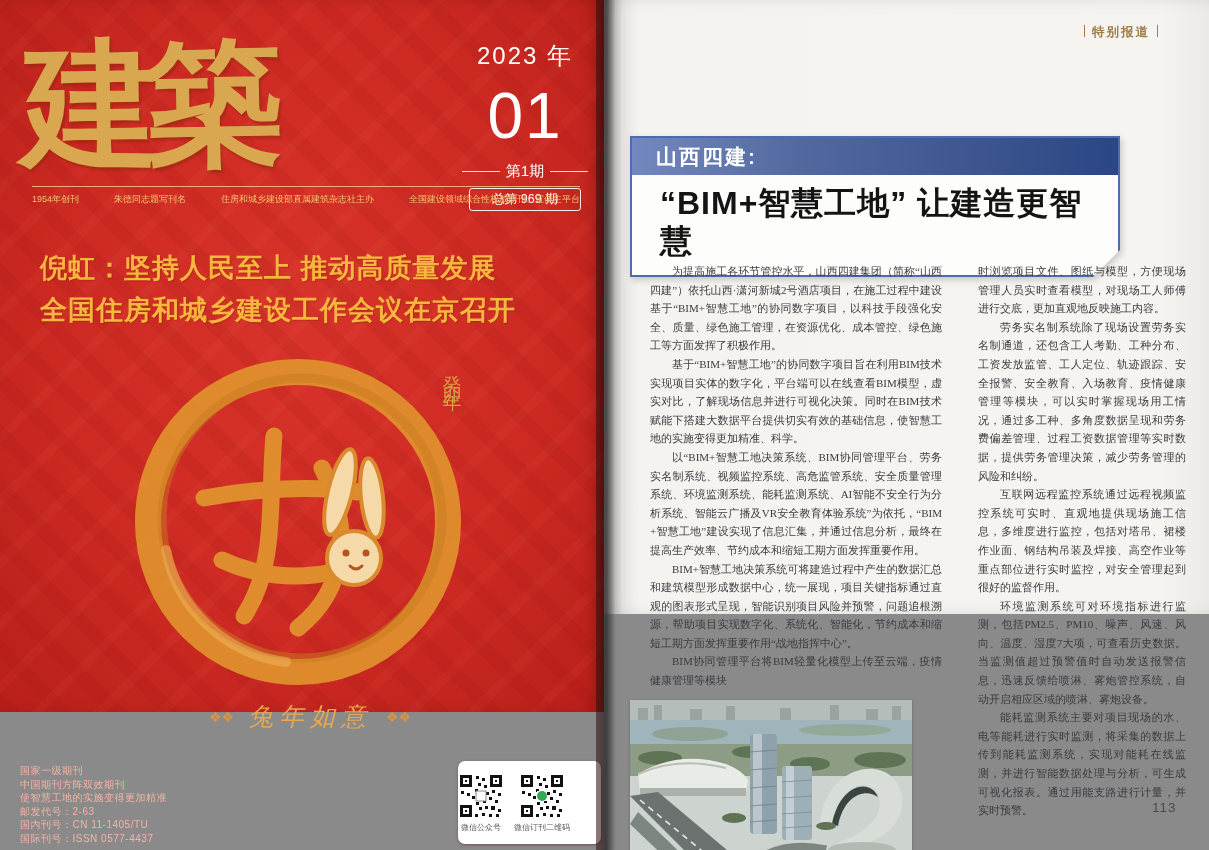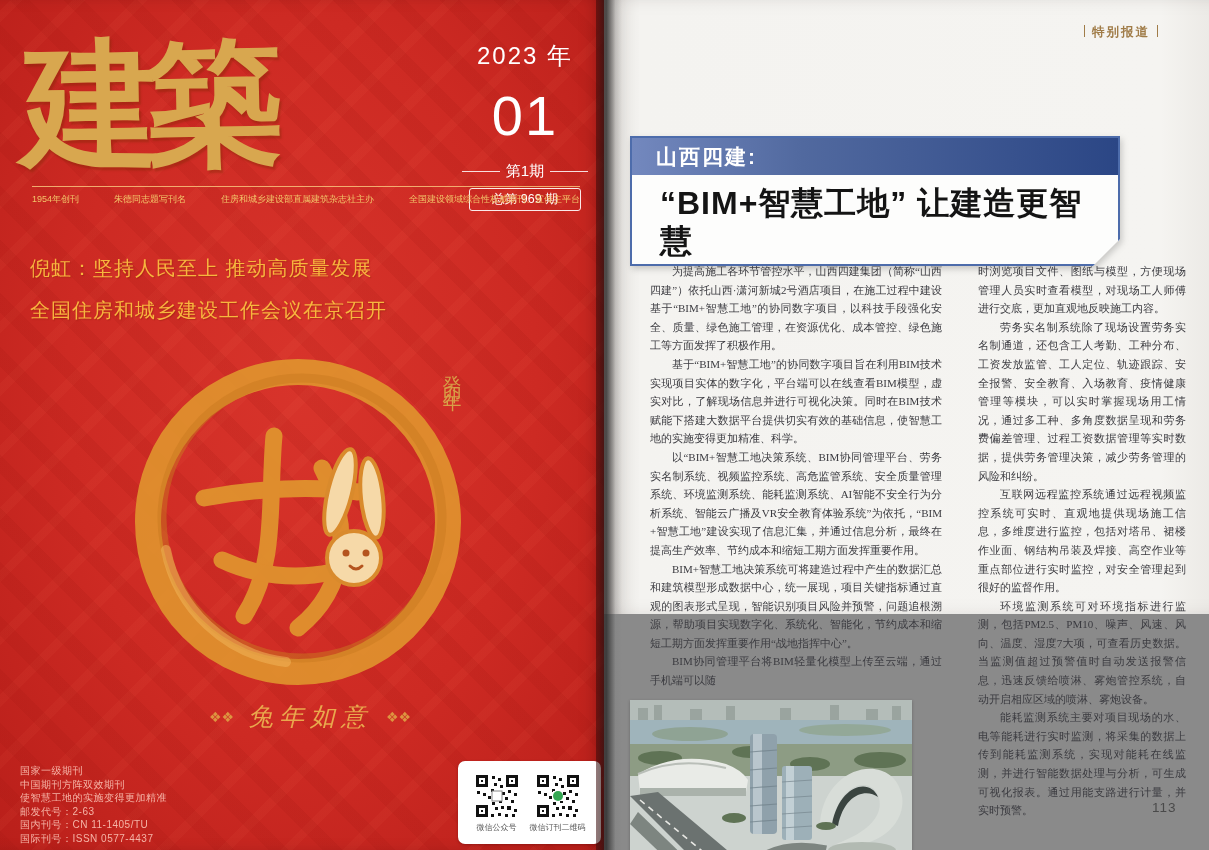--- a/index.html
+++ b/index.html
@@ -1,55 +1,55 @@
 <!DOCTYPE html>
 <html><head>
 <meta charset="utf-8">
 <style>
   html,body{margin:0;padding:0;background:#777;}
   .spread{position:relative;width:1209px;height:850px;overflow:hidden;
           font-family:"Liberation Sans",sans-serif;background:#8a8a8a;}
 
   
-  .cover{position:absolute;left:0;top:0;width:604px;height:850px;
+  .cover{position:absolute;left:0;top:0;width:604px;height:712px;
     background:
       repeating-linear-gradient(45deg, rgba(160,22,16,.14) 0 14px, rgba(0,0,0,0) 14px 38px),
       repeating-linear-gradient(-45deg, rgba(255,120,90,.06) 0 9px, rgba(0,0,0,0) 9px 44px),
       radial-gradient(ellipse at 50% 45%, #d8342b 0%, #cd2a23 55%, #b91f1a 100%);
     box-shadow:inset -14px 0 18px -10px rgba(60,0,0,.5);}
   .masthead-title{position:absolute;left:22px;top:18px;width:330px;height:180px;
     font-family:"DejaVu Serif",serif;font-weight:bold;font-size:138px;line-height:170px;
     color:#d8a74f;letter-spacing:-14px;text-shadow:2px 3px 2px rgba(120,40,0,.35);
     transform:rotate(-1deg);} 
   .issue-block{position:absolute;left:462px;top:40px;width:126px;text-align:center;color:#fff;}
   .issue-year{font-size:24px;letter-spacing:2px;}
-  .issue-number{font-size:56px;font-weight:300;line-height:88px;letter-spacing:2px;
+  .issue-number{font-size:64px;font-weight:300;line-height:88px;letter-spacing:2px;
     font-family:"Liberation Sans",sans-serif;}
   .issue-label{display:flex;align-items:center;gap:6px;justify-content:center;font-size:15px;margin-top:2px;}
   .issue-label::before,.issue-label::after{content:"";flex:1;height:1px;background:rgba(255,255,255,.85);}
   .issue-total{display:inline-block;margin-top:7px;font-size:12.5px;padding:2px 22px;
     border:1px solid rgba(255,255,255,.9);border-radius:3px;}
   .tagline-rule{position:absolute;left:32px;top:186px;width:548px;height:1px;
     background:rgba(250,205,130,.8);}
   .tagline{position:absolute;left:32px;top:193px;width:548px;display:flex;
     justify-content:space-between;color:#f2c469;font-size:9px;white-space:nowrap;}
-  .cover-headline{position:absolute;left:30px;top:247px;width:560px;color:#f7b63e;
-    font-weight:normal;font-size:20px;line-height:42px;letter-spacing:1px;
+  .cover-headline{position:absolute;left:40px;top:247px;width:560px;color:#f7b63e;
+    font-weight:bold;font-size:27px;line-height:42px;letter-spacing:1px;
     text-shadow:1px 1px 1px rgba(120,30,0,.3);}
   .zodiac{position:absolute;left:440px;top:360px;writing-mode:vertical-rl;color:#d89f47;
     font-family:"DejaVu Serif",serif;font-size:19px;letter-spacing:9px;}
   .seal-art{position:absolute;left:126px;top:350px;}
   .greeting-row{position:absolute;left:150px;top:700px;width:320px;text-align:center;
     color:#e9a84d;font-size:25px;font-family:"DejaVu Serif",serif;font-style:italic;
     letter-spacing:6px;white-space:nowrap;}
   .knot{font-size:14px;color:#dd9440;vertical-align:3px;letter-spacing:0;font-style:normal;}
   .credentials{position:absolute;left:20px;top:764px;color:#f5b3a6;font-size:10px;
     line-height:13.5px;letter-spacing:.5px;}
   .qr-panel{position:absolute;left:458px;top:761px;width:143px;height:83px;background:#fff;
-    border-radius:7px;display:flex;align-items:center;justify-content:center;gap:10px;
+    border-radius:7px;display:flex;align-items:center;gap:10px;
     box-shadow:0 1px 3px rgba(80,0,0,.4);}
   .qr-item{display:flex;flex-direction:column;align-items:center;}
   .qr-item svg{display:block;}
   .qr-label{font-size:8px;color:#555;margin-top:3px;white-space:nowrap;}
 
   
   .spine{position:absolute;left:596px;top:0;width:26px;height:850px;
     background:linear-gradient(90deg,rgba(60,10,10,.55),rgba(20,20,20,.65) 40%,rgba(120,120,120,.2) 75%,rgba(0,0,0,0));
     z-index:5;pointer-events:none;}
 
@@ -63,21 +63,21 @@
     margin:0 7px;vertical-align:-1px;}
   .title-block{position:absolute;left:26px;top:136px;width:490px;
     filter:drop-shadow(2px 3px 3px rgba(0,0,0,.18));}
   .title-inner{background:#fdfdfc;margin:0;
     clip-path:polygon(0 0,100% 0,100% calc(100% - 27px),calc(100% - 27px) 100%,0 100%);
     border:2px solid #4d6cab;box-sizing:border-box;}
   .title-kicker{background:linear-gradient(90deg,#7388be 0%,#51699f 35%,#2b4685 100%);
     color:#fff;font-weight:bold;font-size:21px;line-height:37px;padding-left:24px;
     letter-spacing:2px;}
   .title-main{color:#141414;font-weight:900;font-size:32px;line-height:38px;
-    padding:9px 10px 4px 28px;letter-spacing:1px;font-family:"Liberation Sans",sans-serif;}
+    padding:9px 10px 15px 28px;letter-spacing:1px;font-family:"Liberation Sans",sans-serif;}
   .article-col{position:absolute;top:262px;color:#3b3b40;font-size:11px;line-height:18.6px;
     text-align:justify;font-family:"Liberation Serif",serif;word-break:break-all;}
   .col-left{left:46px;width:292px;}
   .col-right{left:374px;width:208px;}
   .article-col p{margin:0;text-indent:2em;}
   .article-col p.cont{text-indent:0;}
   .article-photo{margin:10px 0 0 -20px;width:282px;height:166px;background:#b9c3c2;
     box-shadow:0 1px 3px rgba(0,0,0,.25);}
   .page-number{position:absolute;left:548px;top:800px;font-size:13.5px;color:#4a4a4a;
     letter-spacing:1px;}
@@ -220,21 +220,21 @@
         <div class="title-kicker">山西四建:</div>
         <div class="title-main">“BIM+智慧工地” 让建造更智慧</div>
       </div>
     </div>
 
     <div class="article-col col-left">
       <p>为提高施工各环节管控水平，山西四建集团（简称“山西四建”）依托山西·潇河新城2号酒店项目，在施工过程中建设基于“BIM+智慧工地”的协同数字项目，以科技手段强化安全、质量、绿色施工管理，在资源优化、成本管控、绿色施工等方面发挥了积极作用。</p>
       <p>基于“BIM+智慧工地”的协同数字项目旨在利用BIM技术实现项目实体的数字化，平台端可以在线查看BIM模型，虚实对比，了解现场信息并进行可视化决策。同时在BIM技术赋能下搭建大数据平台提供切实有效的基础信息，使智慧工地的实施变得更加精准、科学。</p>
       <p>以“BIM+智慧工地决策系统、BIM协同管理平台、劳务实名制系统、视频监控系统、高危监管系统、安全质量管理系统、环境监测系统、能耗监测系统、AI智能不安全行为分析系统、智能云广播及VR安全教育体验系统”为依托，“BIM+智慧工地”建设实现了信息汇集，并通过信息分析，最终在提高生产效率、节约成本和缩短工期方面发挥重要作用。</p>
       <p>BIM+智慧工地决策系统可将建造过程中产生的数据汇总和建筑模型形成数据中心，统一展现，项目关键指标通过直观的图表形式呈现，智能识别项目风险并预警，问题追根溯源，帮助项目实现数字化、系统化、智能化，节约成本和缩短工期方面发挥重要作用“战地指挥中心”。</p>
-      <p>BIM协同管理平台将BIM轻量化模型上传至云端，通过手机端可以随</p>
+      <p>BIM协同管理平台将BIM轻量化模型上传至云端，疫情健康管理等模块</p>
 
       
       <svg class="article-photo" viewBox="0 0 282 166" preserveAspectRatio="none">
         <rect width="282" height="166" fill="#cdd3cf"></rect>
         <rect x="0" y="0" width="282" height="22" fill="#b4bdb9"></rect>
         <g fill="#9aa49f">
           <rect x="8" y="8" width="10" height="12"></rect>
             <rect x="24" y="5" width="8" height="15"></rect>
           <rect x="60" y="9" width="12" height="11"></rect>
             <rect x="96" y="6" width="9" height="14"></rect>

